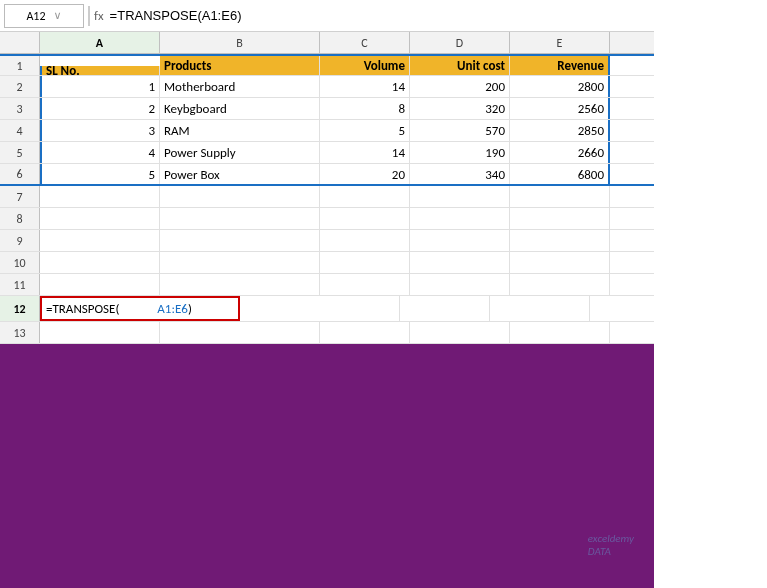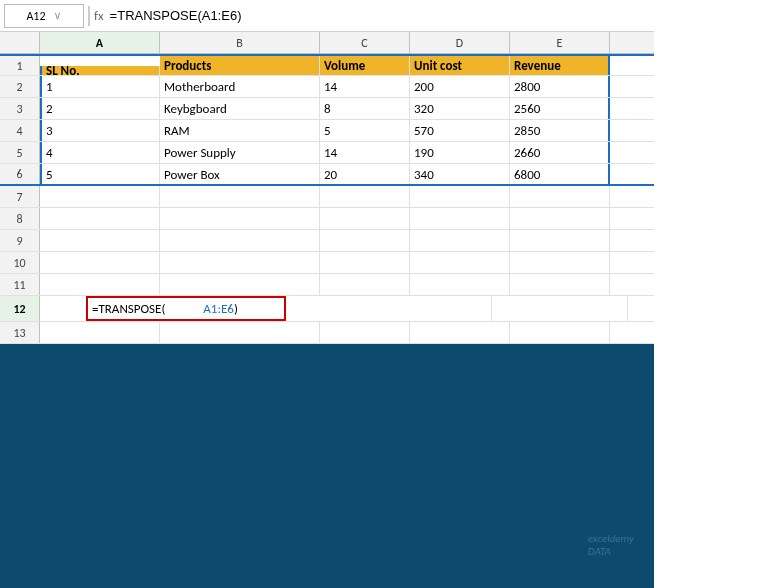--- a/index.html
+++ b/index.html
@@ -121,20 +121,21 @@
       align-items: center;
       border-right: 1px solid #e0e0e0;
       padding: 0 4px;
       font-size: 13px;
       color: #000;
       overflow: hidden;
       white-space: nowrap;
       cursor: default;
     }
     .cell.right-align {
+      justify-content: flex-end;
     }
 
     
     .col-a { width: 120px; min-width: 120px; }
     .col-b { width: 160px; min-width: 160px; }
     .col-c { width: 90px; min-width: 90px; }
     .col-d { width: 100px; min-width: 100px; }
     .col-e { width: 100px; min-width: 100px; }
 
     
@@ -155,21 +156,21 @@
       right: 20px;
       font-size: 11px;
       color: rgba(100,150,200,0.5);
       font-style: italic;
       pointer-events: none;
     }
   </style>
 </head>
 <body>
 
-<div style="position:relative; width:654px; height:588px; background:#0c4a6e; overflow:hidden;">
+<div style="position:relative; width:654px; height:588px; background:#701a75; overflow:hidden;">
 
   <div class="top-bar">
     <div class="cell-ref-box">
       <span>A12</span>
       <span style="margin-left:8px; color:#999; font-size:11px;">∨</span>
     </div>
     <div class="formula-bar-divider"></div>
     <span class="fx-label">fx</span>
     <input class="formula-bar" type="text" value="=TRANSPOSE(A1:E6)" style="">
   </div>
@@ -339,21 +340,21 @@
 
       <div class="grid-row">
         <div class="row-header">11</div>
         <div class="cell col-a"></div>
         <div class="cell col-b"></div>
         <div class="cell col-c"></div>
         <div class="cell col-d"></div>
         <div class="cell col-e"></div>
       </div>
 
-      <div class="grid-row" style="height:26px;gap:46px;">
+      <div class="grid-row" style="height:26px;">
         <div class="row-header selected">12</div>
         <div class="cell col-a" style="border: 2px solid #cc0000; background: #fff; padding: 0 4px; overflow: visible; min-width: 200px; z-index:2;text-align:center;">
           <span>=TRANSPOSE(</span>
             <span style="color:#1a6fc4;padding-left:38px;">A1:E6</span>
             <span>)</span>
         </div>
         <div class="cell col-b"></div>
         <div class="cell col-c"></div>
         <div class="cell col-d"></div>
         <div class="cell col-e"></div>

